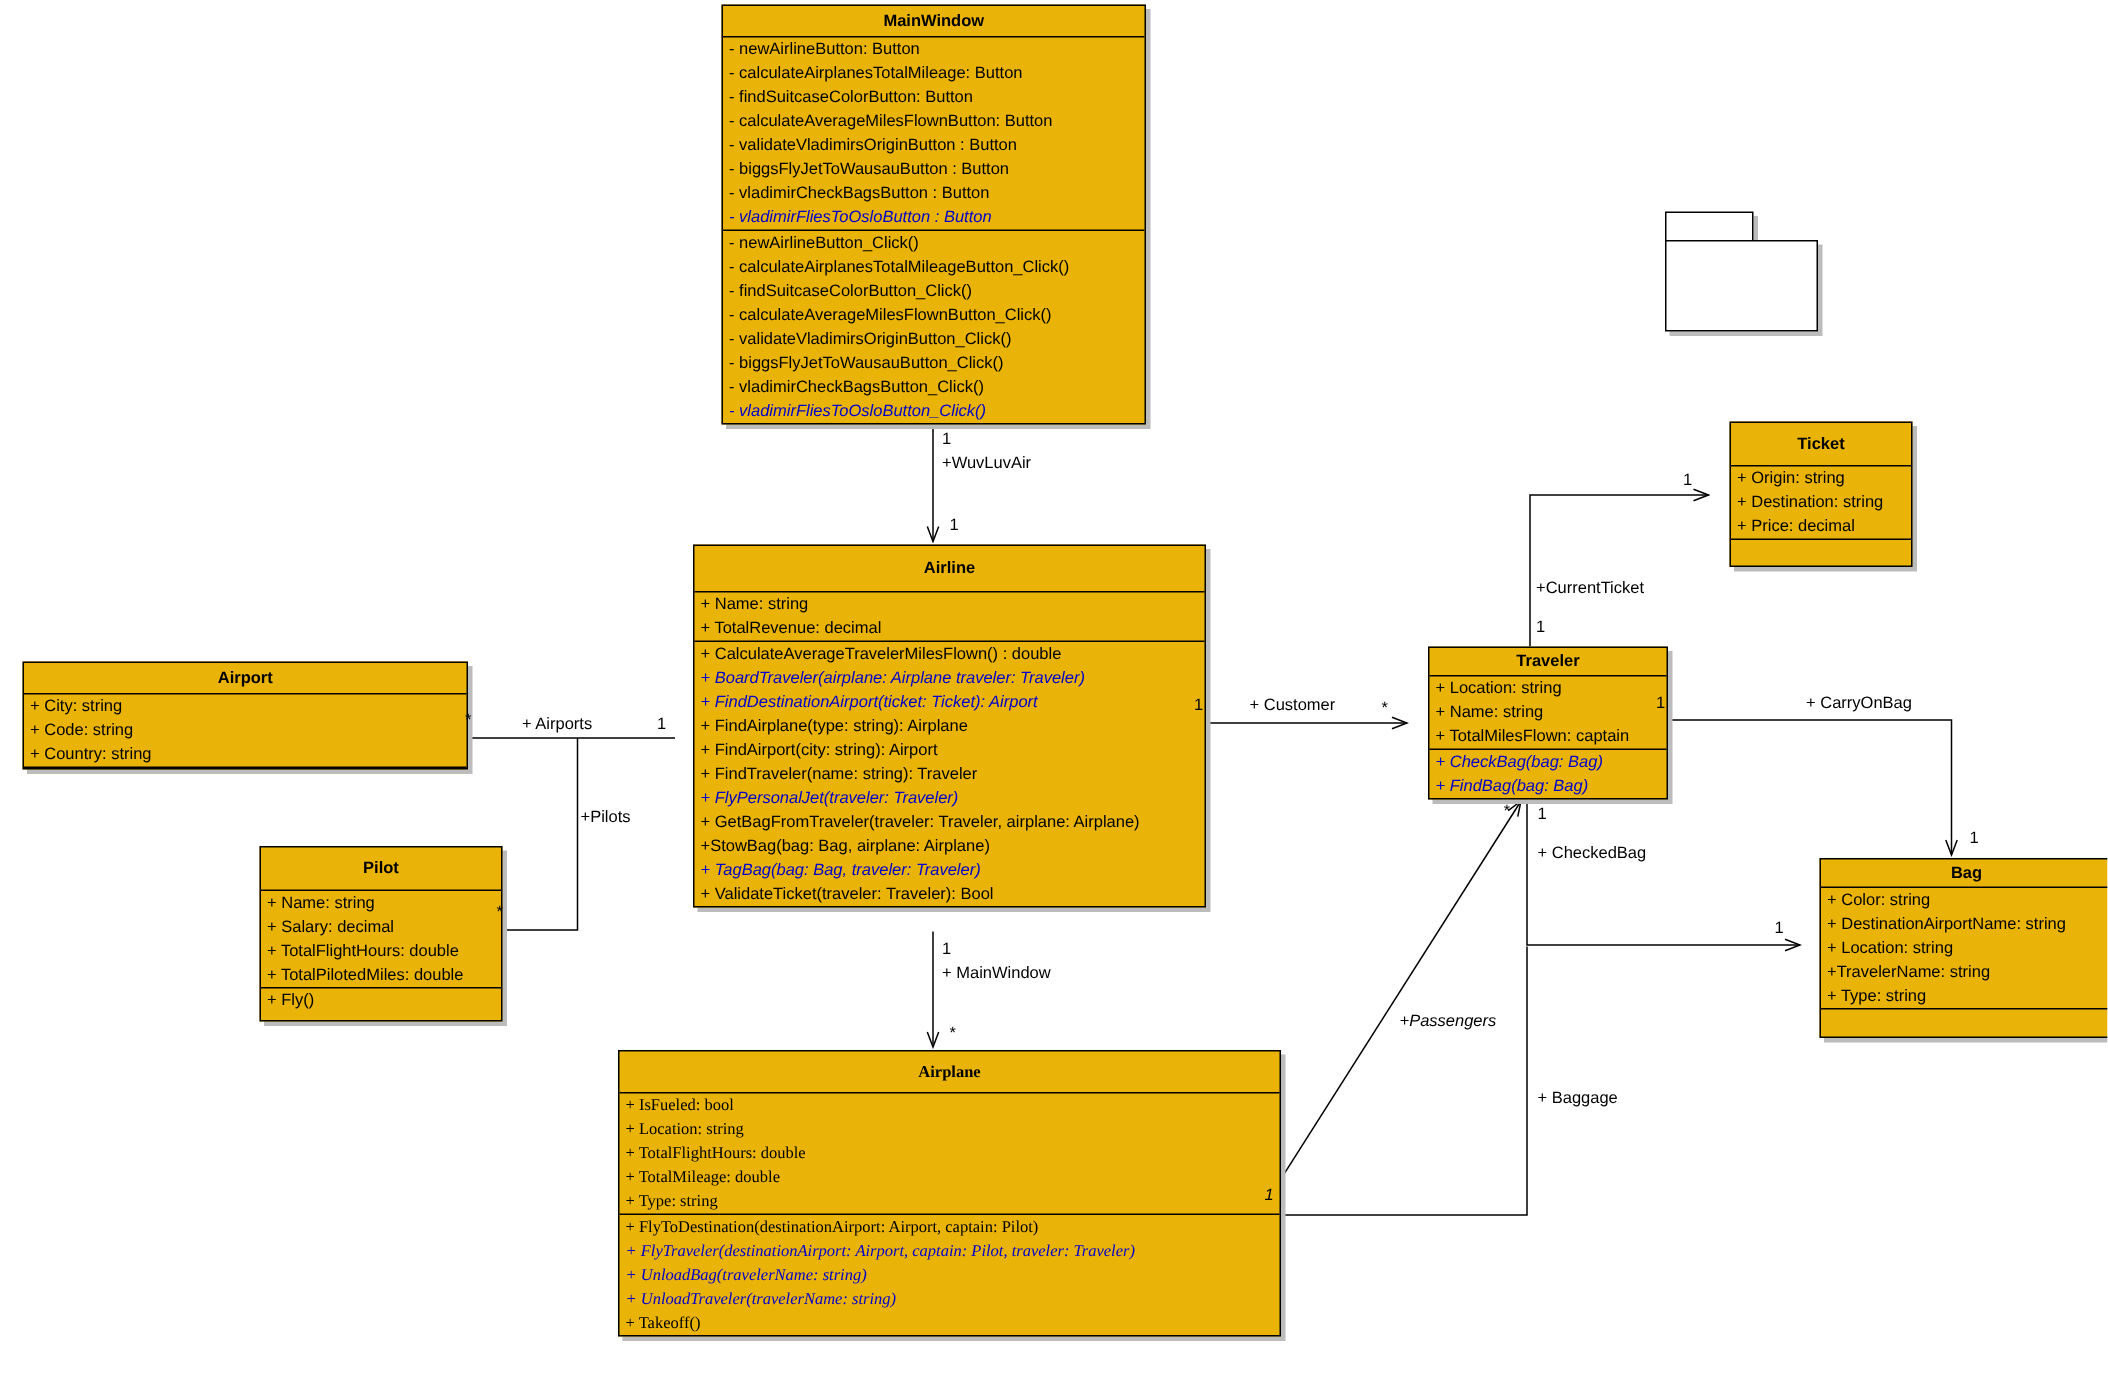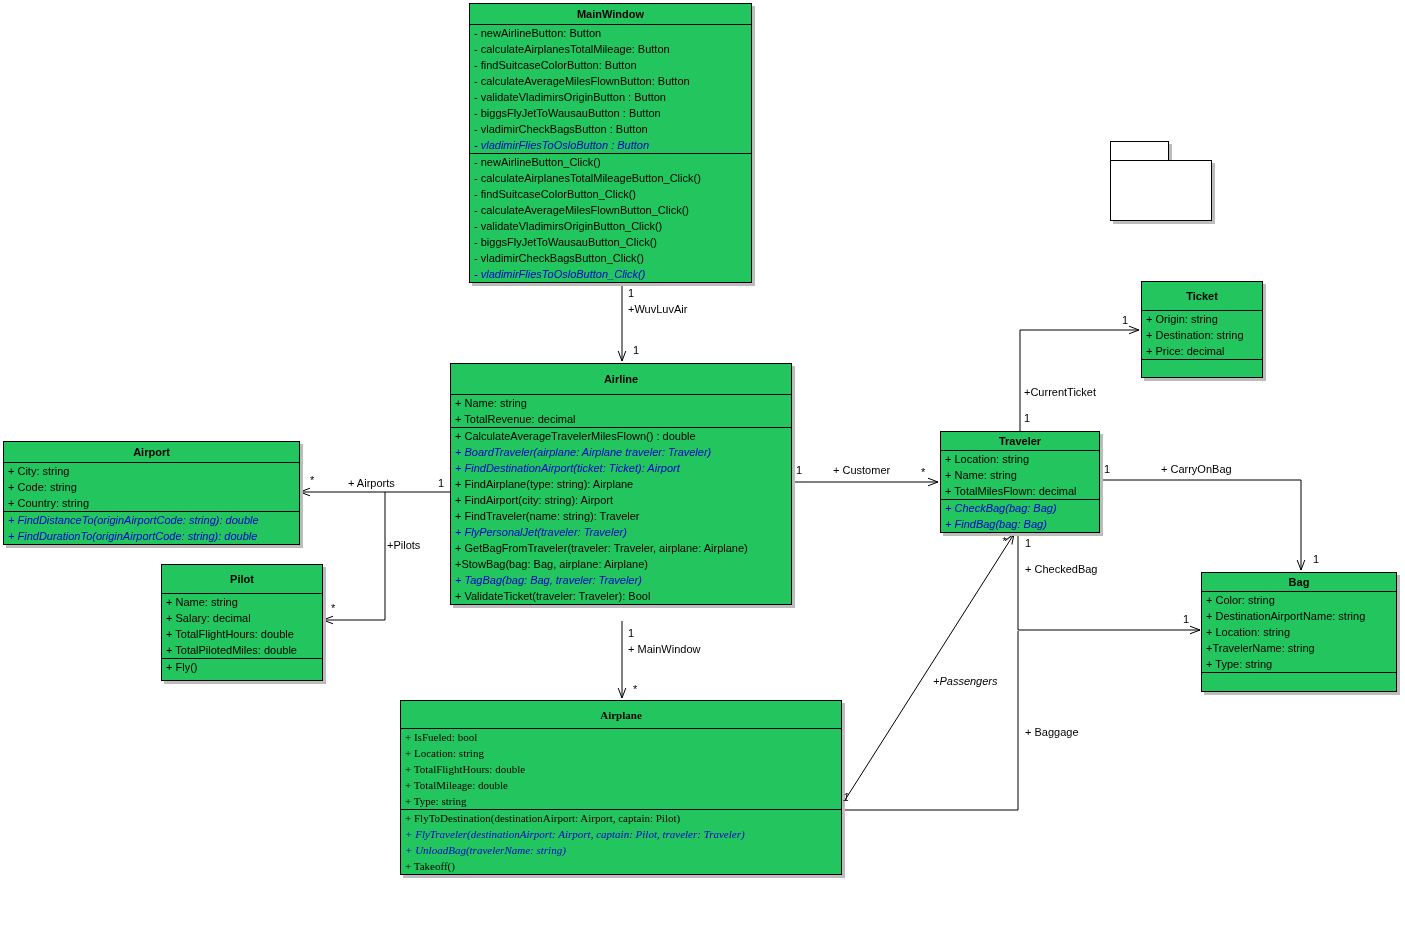--- a/index.html
+++ b/index.html
@@ -1,21 +1,21 @@
 <!DOCTYPE html>
 <html><head>
 <meta charset="utf-8">
 <style>
   html,body{margin:0;padding:0;background:#ffffff;}
   #canvas{position:relative;width:1405px;height:925px;font-family:"Liberation Sans",sans-serif;overflow:hidden;background:#fff;}
   #edges{position:absolute;left:0;top:0;z-index:1;}
   #pkg-layer{position:absolute;left:0;top:0;z-index:2;width:100%;height:100%;}
   #boxes{position:absolute;left:0;top:0;z-index:3;width:100%;height:100%;}
   #labels{position:absolute;left:0;top:0;z-index:4;width:100%;height:100%;pointer-events:none;}
-  .uml-class{position:absolute;background:#22c55e;border:1px solid #000;box-shadow:3px 3px 0 #bcbcbc;}
+  .uml-class{position:absolute;background:#eab308;border:1px solid #000;box-shadow:3px 3px 0 #bcbcbc;margin-left:12px;}
   .uml-title{font-size:11px;font-weight:bold;text-align:center;border-bottom:1px solid #000;display:flex;align-items:center;justify-content:center;color:#000;}
   .uml-sec{border-bottom:1px solid #000;}
   .uml-sec.last{border-bottom:none;}
   .uml-row{height:16px;line-height:16px;font-size:11px;padding:0 2px 0 4px;white-space:nowrap;color:#000;}
   .blue{color:#0000CD;font-style:italic;}
   .edge-label{position:absolute;font-size:11px;line-height:12px;white-space:nowrap;color:#000;}
   .edge-line{fill:none;stroke:#000;stroke-width:1;}
   .pkg{position:absolute;background:#fff;border:1px solid #000;box-shadow:3px 3px 0 #bcbcbc;}
 </style>
 </head>
@@ -87,43 +87,39 @@
           <div class="uml-row">+ ValidateTicket(traveler: Traveler): Bool</div>
         </div>
       </div>
       <div class="uml-class" style="left: 3px; top: 441px; width: 295px;">
         <div class="uml-title" style="height: 20px; text-align: center;">Airport</div>
         <div class="uml-sec">
           <div class="uml-row">+ City: string</div>
           <div class="uml-row">+ Code: string</div>
           <div class="uml-row">+ Country: string</div>
         </div>
-        <div class="uml-sec last">
-          <div class="uml-row blue">+ FindDistanceTo(originAirportCode: string): double</div>
-          <div class="uml-row blue">+ FindDurationTo(originAirportCode: string): double</div>
-        </div>
       </div>
       <div class="uml-class" style="left: 161px; top: 564px; width: 160px;">
         <div class="uml-title" style="height: 28px;">Pilot</div>
         <div class="uml-sec">
           <div class="uml-row">+ Name: string</div>
           <div class="uml-row">+ Salary: decimal</div>
           <div class="uml-row">+ TotalFlightHours: double</div>
           <div class="uml-row">+ TotalPilotedMiles: double</div>
         </div>
         <div class="uml-sec last" style="height: 21px;">
           <div class="uml-row">+ Fly()</div>
         </div>
       </div>
       <div class="uml-class" style="left: 940px; top: 431px; width: 158px;">
         <div class="uml-title" style="height: 18px;">Traveler</div>
         <div class="uml-sec">
           <div class="uml-row">+ Location: string</div>
           <div class="uml-row">+ Name: string</div>
-          <div class="uml-row">+ TotalMilesFlown: decimal</div>
+          <div class="uml-row">+ TotalMilesFlown: captain</div>
         </div>
         <div class="uml-sec last">
           <div class="uml-row blue">+ CheckBag(bag: Bag)</div>
           <div class="uml-row blue">+ FindBag(bag: Bag)</div>
         </div>
       </div>
       <div class="uml-class" style="left: 1141px; top: 281px; width: 120px;">
         <div class="uml-title" style="height: 28px;">Ticket</div>
         <div class="uml-sec">
           <div class="uml-row">+ Origin: string</div>
@@ -149,20 +145,21 @@
           <div class="uml-row">+ IsFueled: bool</div>
           <div class="uml-row">+ Location: string</div>
           <div class="uml-row">+ TotalFlightHours: double</div>
           <div class="uml-row">+ TotalMileage: double</div>
           <div class="uml-row">+ Type: string</div>
         </div>
         <div class="uml-sec last">
           <div class="uml-row">+ FlyToDestination(destinationAirport: Airport, captain: Pilot)</div>
           <div class="uml-row blue">+ FlyTraveler(destinationAirport: Airport, captain: Pilot, traveler: Traveler)</div>
           <div class="uml-row blue">+ UnloadBag(travelerName: string)</div>
+          <div class="uml-row blue">+ UnloadTraveler(travelerName: string)</div>
           <div class="uml-row">+ Takeoff()</div>
         </div>
       </div>
     </div>
   <div id="labels">
       <span class="edge-label" style="left: 628px; top: 287px;">1</span>
       <span class="edge-label" style="left: 628px; top: 303px;">+WuvLuvAir</span>
       <span class="edge-label" style="left: 633px; top: 344px;">1</span>
       <span class="edge-label" style="left: 796px; top: 464px;">1</span>
       <span class="edge-label" style="left: 833px; top: 464px;">+ Customer</span>
@@ -172,21 +169,21 @@
       <span class="edge-label" style="left: 310px; top: 474px;">*</span>
       <span class="edge-label" style="left: 387px; top: 539px;">+Pilots</span>
       <span class="edge-label" style="left: 331px; top: 602px;">*</span>
       <span class="edge-label" style="left: 628px; top: 627px;">1</span>
       <span class="edge-label" style="left: 628px; top: 643px;">+ MainWindow</span>
       <span class="edge-label" style="left: 633px; top: 683px;">*</span>
       <span class="edge-label" style="left: 1024px; top: 386px;">+CurrentTicket</span>
       <span class="edge-label" style="left: 1024px; top: 412px;">1</span>
       <span class="edge-label" style="left: 1122px; top: 314px;">1</span>
       <span class="edge-label" style="left: 1104px; top: 463px;">1</span>
-      <span class="edge-label" style="left: 1161px; top: 463px;">+ CarryOnBag</span>
+      <span class="edge-label" style="left: 1204px; top: 463px;">+ CarryOnBag</span>
       <span class="edge-label" style="left: 1313px; top: 553px;">1</span>
       <span class="edge-label" style="left: 1025px; top: 537px;">1</span>
       <span class="edge-label" style="left: 1025px; top: 563px;">+ CheckedBag</span>
       <span class="edge-label" style="left: 1183px; top: 613px;">1</span>
       <span class="edge-label" style="left: 1025px; top: 726px;">+ Baggage</span>
       <span class="edge-label blue" style="left: 843px; top: 791px;">1</span>
       <span class="edge-label blue" style="left: 1002px; top: 535px;">*</span>
       <span class="edge-label blue" style="left: 933px; top: 675px;">+Passengers</span>
     </div>
 </div>

